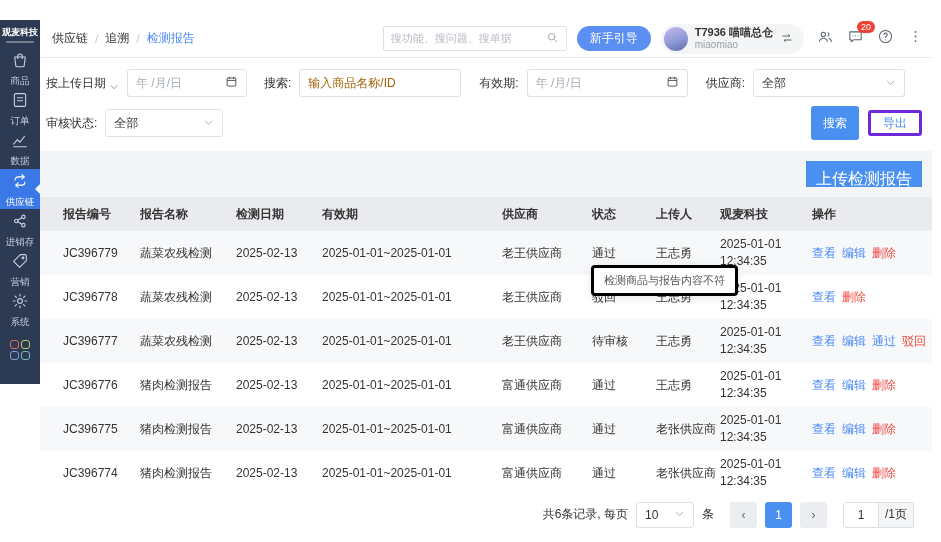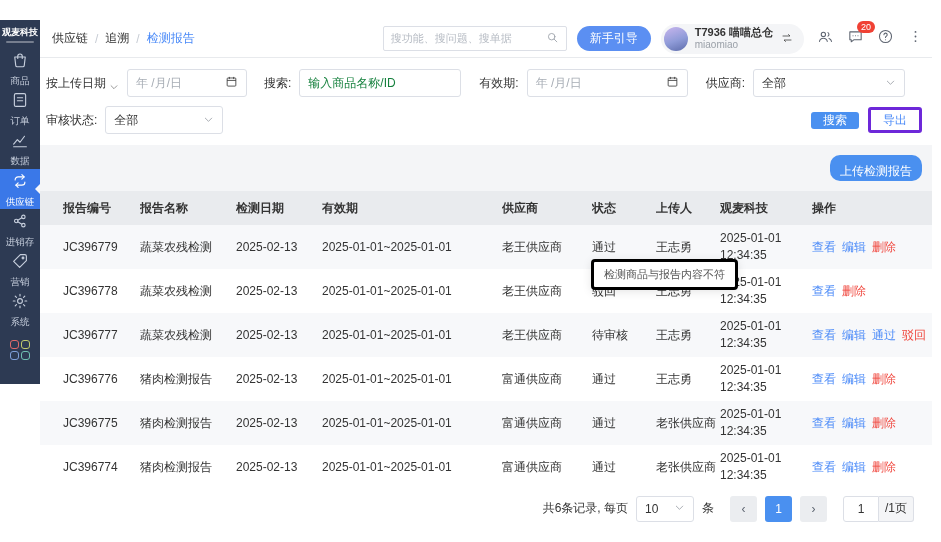--- a/index.html
+++ b/index.html
@@ -61,35 +61,35 @@
   .flabel { font-size:12px; color:#333; white-space:nowrap; }
   .caret svg, .sel svg, .datebox svg.cal { flex:none; }
   .caret { display:inline-flex; margin-left:3px; }
   .caret svg { width:10px; height:10px; stroke:#666; fill:none; stroke-width:1.6; stroke-linecap:round; stroke-linejoin:round; }
   .datebox { height:28px; border:1px solid #dcdfe6; border-radius:3px; background:#fff;
     display:flex; align-items:center; padding:0 8px; gap:6px; cursor:pointer; }
   .datebox .ph { font-size:12px; color:#a7adb5; flex:1; white-space:nowrap; }
   .datebox svg { width:13px; height:13px; stroke:#333; fill:none; stroke-width:1.5; }
   .textbox { height:28px; border:1px solid #dcdfe6; border-radius:3px; background:#fff;
     display:flex; align-items:center; padding:0 8px; }
-  .textbox .ph { font-size:12px; color:#15803d; white-space:nowrap; }
+  .textbox .ph { font-size:12px; color:#a16207; white-space:nowrap; }
   .sel { height:28px; border:1px solid #dcdfe6; border-radius:3px; background:#fff;
     display:flex; align-items:center; justify-content:space-between; padding:0 8px; cursor:pointer; }
   .sel .val { font-size:12px; color:#333; }
   .sel svg { width:11px; height:11px; stroke:#8a9098; fill:none; stroke-width:1.6; stroke-linecap:round; stroke-linejoin:round; }
-  .btn-primary { height:17px; padding:0 12px; background:var(--accent-btn); color:#fff; border:none;
+  .btn-primary { height:34px; padding:0 12px; background:var(--accent-btn); color:#fff; border:none;
     border-radius:3px; font-size:12px; cursor:pointer; }
   .btn-plain { height:26px; padding:0 12px; background:#fff; color:var(--accent-link);
     border:3px solid #6d28d9; border-radius:3px; font-size:12px; cursor:pointer; }
 
   
   .band { height:46px; background:#f4f5f7; display:flex; align-items:center; justify-content:flex-end;
     padding-right:10px; }
   .upload-btn { height:26px; padding:8px 10px; background:var(--accent-btn); color:#fff; border:none;
-    border-radius:10px; font-size:12px; cursor:pointer; }
+    border-radius:0; font-size:16px; cursor:pointer; }
 
   
   .thead, .trow { display:grid;
     grid-template-columns:77px 96px 86px 180px 90px 64px 64px 92px 1fr;
     padding-left:23px; padding-right:4px; align-items:center; }
   .thead { height:34px; background:#e9ebee; font-size:12px; font-weight:bold; color:#333; }
   .tbody { position:relative; }
   .trow { height:44px; font-size:12px; color:#333; background:#fff; }
   .trow:nth-child(even) { background:#f7f8fa; }
   .cell { white-space:nowrap; overflow:hidden; }

